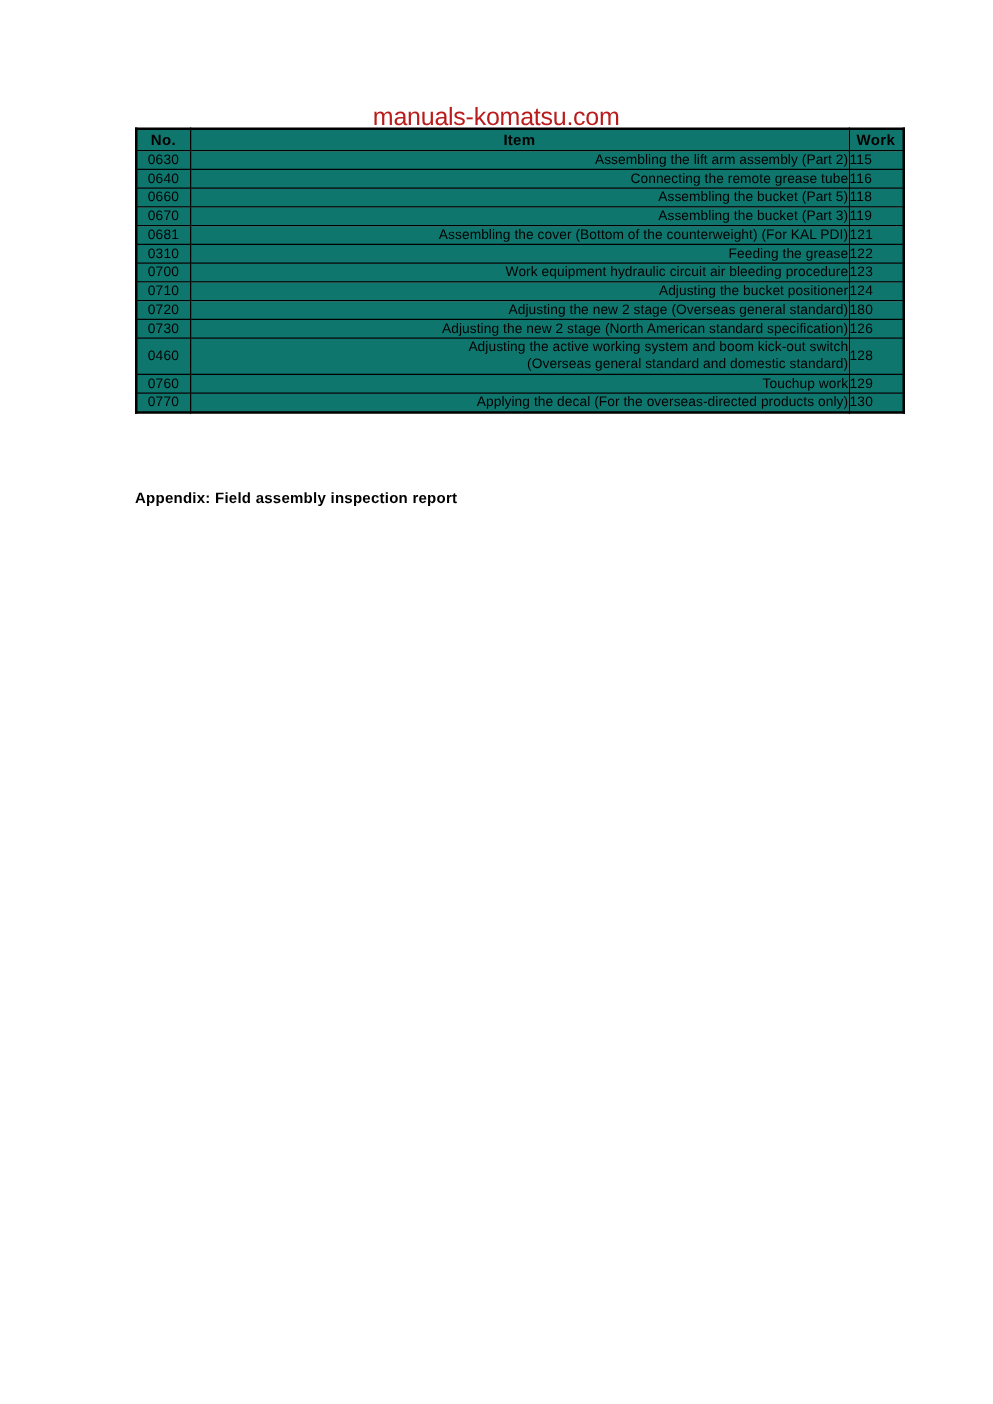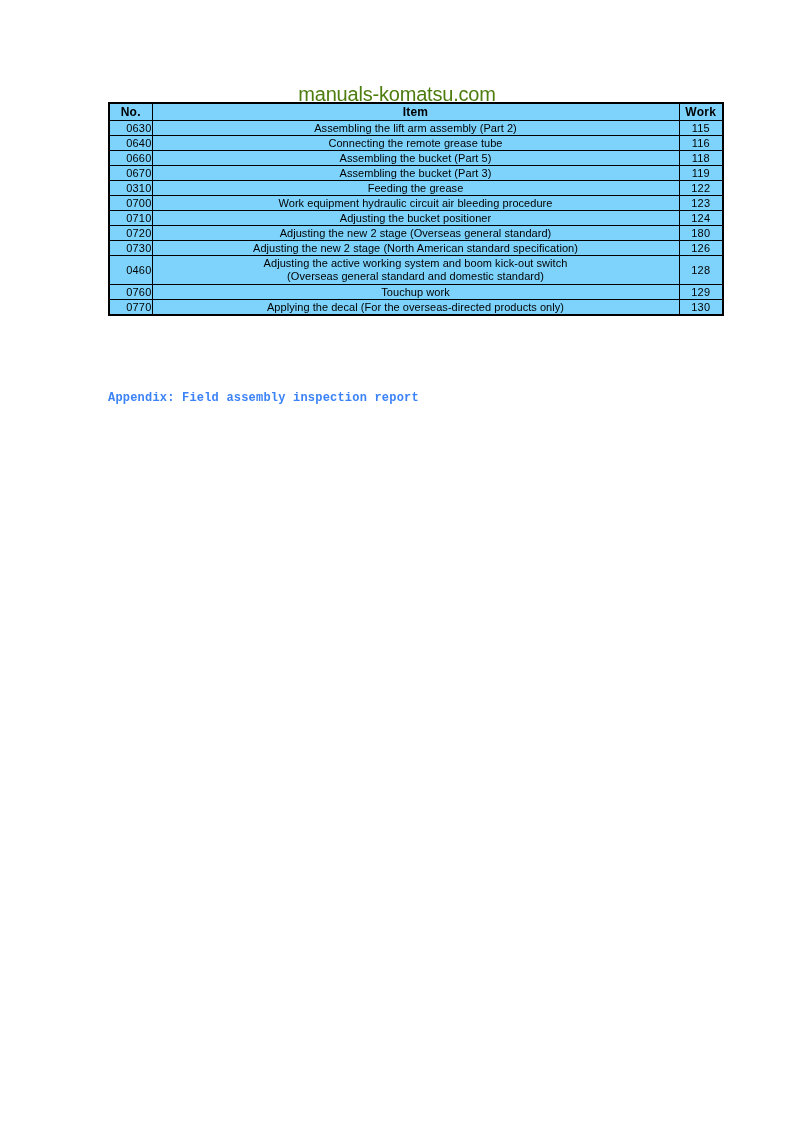--- a/index.html
+++ b/index.html
@@ -20,21 +20,21 @@
   .watermark {
     position: absolute;
     left: 0;
     top: 84px;
     width: 794px;
     text-align: center;
     font-family: "Liberation Sans", sans-serif;
     font-size: 20px;
     font-weight: 400;
     letter-spacing: -0.2px;
-    color: #4d7c0f;
+    color: #b91c1c;
     line-height: 20px;
     white-space: nowrap;
     z-index: 5;
   }
 
   
   .toc-wrap {
     position: absolute;
     left: 108px;
     top: 102px;
@@ -53,63 +53,62 @@
   table.toc col.c-page { width: 44px; }
 
   table.toc th,
   table.toc td {
     border: 1px solid #000000;
     font-family: "Liberation Sans", sans-serif;
     font-size: 11px;
     line-height: 13px;
     padding: 0;
     vertical-align: middle;
-    background: #7dd3fc;
+    background: #0f766e;
   }
 
   
   table.toc thead th {
     font-weight: bold;
     font-size: 12px;
     height: 16px;
     text-align: center;
   }
   th.h-no   { letter-spacing: 0.3px; }
   th.h-item { letter-spacing: 0.2px; }
   th.h-page { letter-spacing: 0.3px; }
 
   
   td.no {
-    text-align: right;
+    text-align: center;
     height: 14px;
     letter-spacing: 0.2px;
   }
   td.item {
-    text-align: center;
+    text-align: right;
     padding-left: 3px;
     letter-spacing: 0.05px;
     white-space: pre-line;
   }
   td.page {
-    text-align: center;
     letter-spacing: 0.2px;
   }
   tr.tall td { height: 28px; }
   tr.tall td.item { line-height: 13.5px; }
 
   
   .appendix {
     position: absolute;
     left: 108px;
     top: 391px;
-    font-family: Liberation Mono, monospace;
+    font-family: Liberation Sans, sans-serif;
     font-size: 12px;
     font-weight: bold;
     letter-spacing: 0.2px;
-    color: #3b82f6;
+    color: #000000;
     white-space: nowrap;
     z-index: 10;
   }
 </style>
 </head>
 <body>
 
 <div class="watermark">manuals-komatsu.com</div>
 
 <div class="toc-wrap">
@@ -141,20 +140,25 @@
           <td class="no">0660</td>
           <td class="item">Assembling the bucket (Part 5)</td>
           <td class="page">118</td>
         </tr>
         <tr>
           <td class="no">0670</td>
           <td class="item">Assembling the bucket (Part 3)</td>
           <td class="page">119</td>
         </tr>
         <tr>
+          <td class="no">0681</td>
+          <td class="item">Assembling the cover (Bottom of the counterweight) (For KAL PDI)</td>
+          <td class="page">121</td>
+        </tr>
+        <tr>
           <td class="no">0310</td>
           <td class="item">Feeding the grease</td>
           <td class="page">122</td>
         </tr>
         <tr>
           <td class="no">0700</td>
           <td class="item">Work equipment hydraulic circuit air bleeding procedure</td>
           <td class="page">123</td>
         </tr>
         <tr>

